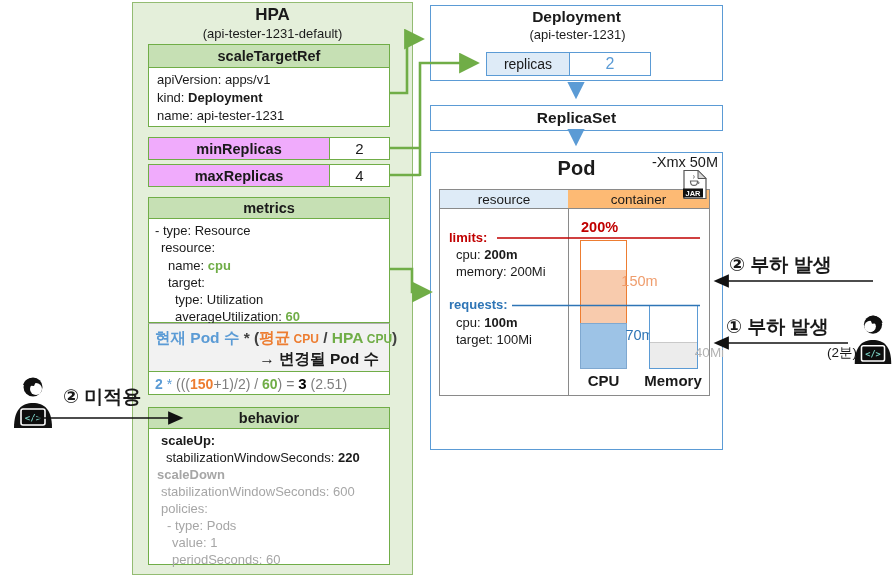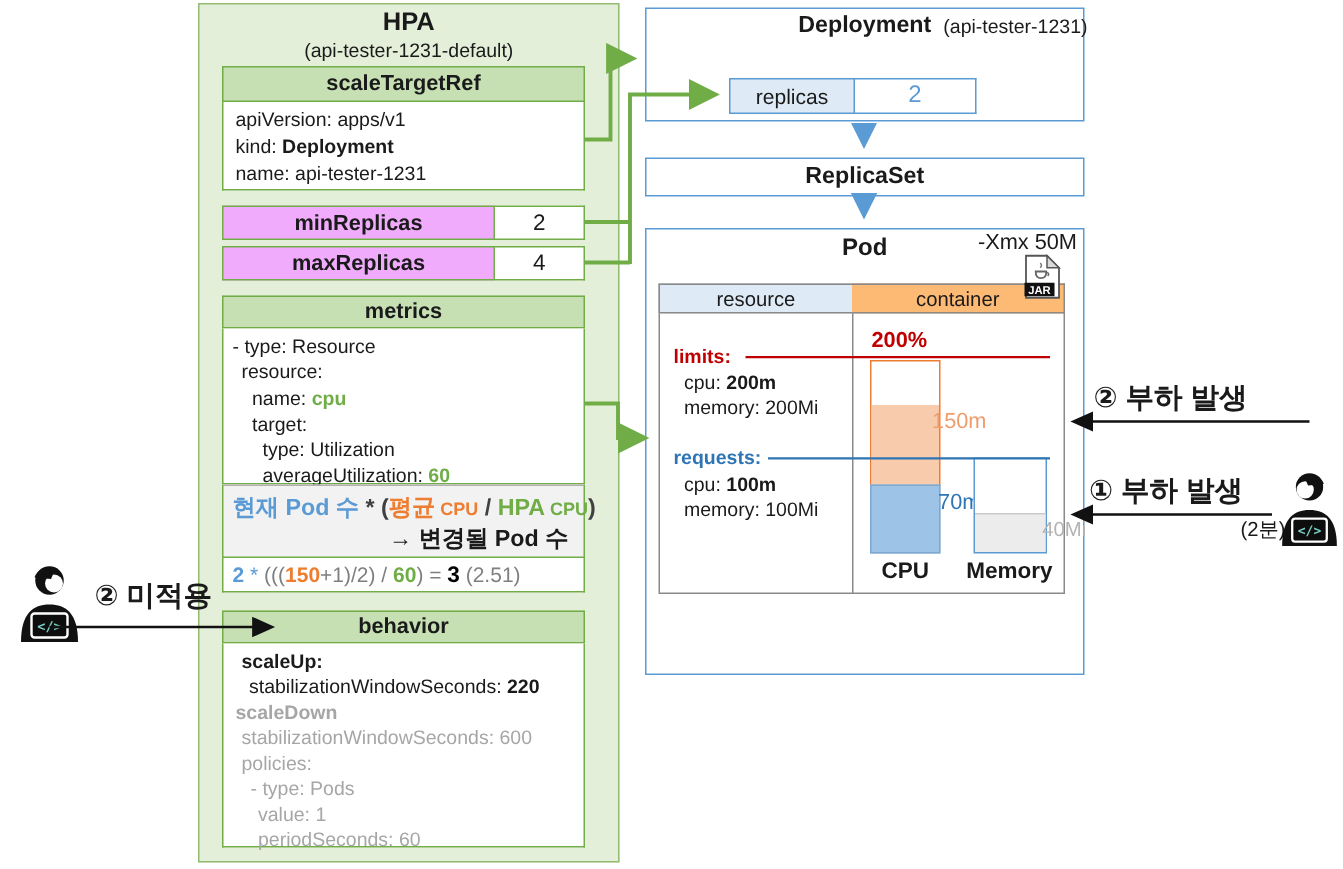--- a/index.html
+++ b/index.html
@@ -113,28 +113,28 @@
     <div class="row-line b grayline" style="padding-left:8px;line-height:17px;">scaleDown</div>
     <div class="row-line grayline" style="padding-left:12px;line-height:17px;">stabilizationWindowSeconds: 600</div>
     <div class="row-line grayline" style="padding-left:12px;line-height:17px;">policies:</div>
     <div class="row-line grayline" style="padding-left:18px;line-height:17px;">- type: Pods</div>
     <div class="row-line grayline" style="padding-left:23px;line-height:17px;">value: 1</div>
     <div class="row-line grayline" style="padding-left:23px;line-height:17px;">periodSeconds: 60</div>
   </div>
 
   <div class="abs bluebox" style="left:430px;top:5px;width:293px;height:76px;"></div>
   <div class="abs ctr dep-title" style="left:430px;top:8px;width:293px;">Deployment</div>
-  <div class="abs ctr dep-sub" style="left:430px;top:10px;width:295px;text-align:right;">(api-tester-1231)</div>
+  <div class="abs ctr dep-sub" style="left:430px;top:27px;width:295px;">(api-tester-1231)</div>
   <div class="abs repl-label" style="left:486px;top:52px;width:84px;height:24px;">replicas</div>
   <div class="abs repl-value" style="left:570px;top:52px;width:81px;height:24px;">2</div>
 
   <div class="abs bluebox ctr" style="left:430px;top:105px;width:293px;height:26px;line-height:24px;font-size:15.5px;font-weight:bold;">ReplicaSet</div>
 
   <div class="abs bluebox" style="left:430px;top:152px;width:293px;height:298px;"></div>
-  <div class="abs ctr" style="left:430px;top:157px;width:293px;font-size:16px;font-weight:bold;">Pod</div>
+  <div class="abs ctr" style="left:430px;top:157px;width:293px;font-size:20px;font-weight:bold;">Pod</div>
   <div class="abs" style="left:618px;top:154px;width:100px;text-align:right;font-size:14.5px;">-Xmx 50M</div>
 
   <svg class="icon-svg" style="left:681px;top:169px;" width="28" height="31" viewBox="0 0 28 31">
     <path d="M3,1.5 h14 l8,8 v20 h-22 z" fill="#fff" stroke="#555" stroke-width="1.2"></path>
     <path d="M17,1.5 l8,8 h-8 z" fill="#d9d9d9" stroke="#555" stroke-width="1"></path>
     <path d="M12.5,9.5 q1.6,-1.6 0,-3.2" fill="none" stroke="#777" stroke-width="1"></path>
     <path d="M9.5,12 h7 q0.2,4.4 -3.5,4.4 q-3.7,0 -3.5,-4.4 z" fill="none" stroke="#666" stroke-width="1.2"></path>
     <path d="M16.5,12.6 q2.6,0.2 1,2.4" fill="none" stroke="#666" stroke-width="1"></path>
     <rect x="2" y="19.5" width="20" height="9" fill="#111"></rect>
     <text x="12" y="26.8" text-anchor="middle" font-size="7.5" font-weight="bold" fill="#fff" font-family="Liberation Sans, DejaVu Sans, sans-serif">JAR</text>
@@ -143,21 +143,21 @@
   <div class="abs res-table"></div>
   <div class="abs rt-left">resource</div>
   <div class="abs rt-right">container</div>
   <div class="abs col-div"></div>
 
   <div class="abs t13 b red" style="left:449px;top:230px;">limits:</div>
   <div class="abs t13 nw" style="left:456px;top:247px;"><span>cpu: </span><span class="b">200m</span></div>
   <div class="abs t13" style="left:456px;top:264px;">memory: 200Mi</div>
   <div class="abs t13 b blue" style="left:449px;top:297px;">requests:</div>
   <div class="abs t13 nw" style="left:456px;top:315px;"><span>cpu: </span><span class="b">100m</span></div>
-  <div class="abs t13" style="left:456px;top:332px;">memory: 100Mi</div>
+  <div class="abs t13" style="left:456px;top:332px;">target: 100Mi</div>
   <div class="abs b red" style="left:581px;top:219px;font-size:14.5px;">200%</div>
 
   <div class="abs cpu-outline"></div>
   <div class="abs cpu-orange"></div>
   <div class="abs cpu-blue"></div>
   <div class="abs bar-label" style="left:580px;top:273px;width:47px;color:#ef9d6d;">150m</div>
   <div class="abs bar-label" style="left:580px;top:327px;width:47px;color:#2e75b6;">70m</div>
   <div class="abs mem-box"></div>
   <div class="abs mem-gray"></div>
   <div class="abs bar-label" style="left:649px;top:345px;width:49px;color:#b3b3b3;font-size:13.5px;">40Mi</div>

